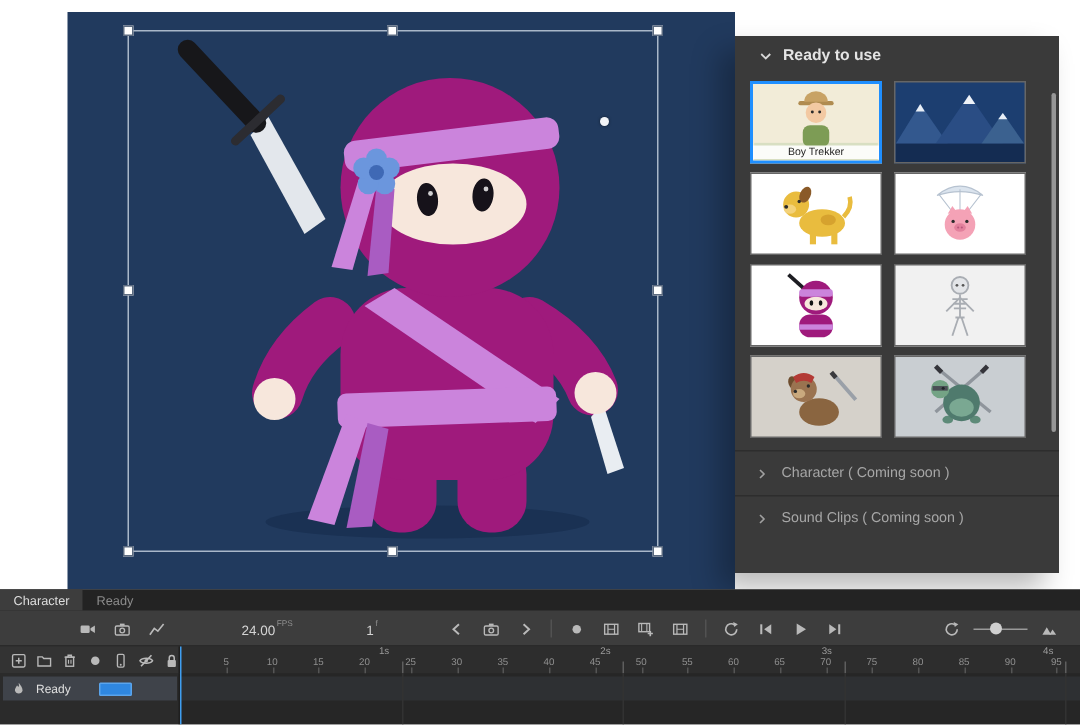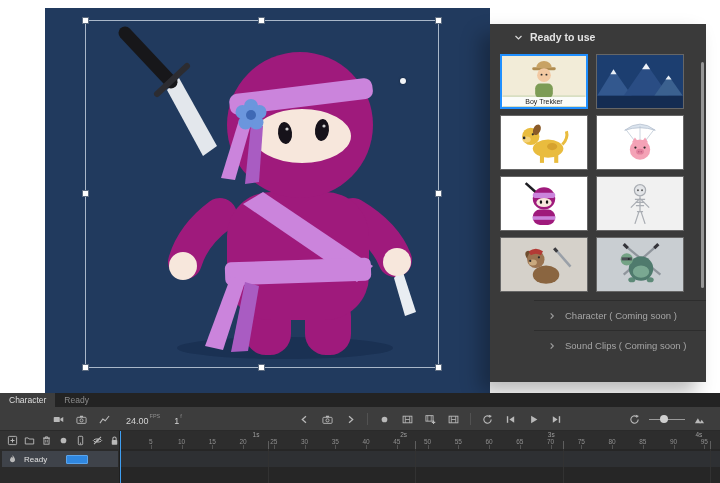--- a/index.html
+++ b/index.html
@@ -16,51 +16,51 @@
   .handle { position:absolute; width:7px; height:7px; background:#fff; border:1px solid #5c6b80; }
   .h-nw{left:-4px;top:-4px} .h-n{left:calc(50% - 4px);top:-4px} .h-ne{right:-4px;top:-4px}
   .h-w{left:-4px;top:calc(50% - 4px)} .h-e{right:-4px;top:calc(50% - 4px)}
   .h-sw{left:-4px;bottom:-4px} .h-s{left:calc(50% - 4px);bottom:-4px} .h-se{right:-4px;bottom:-4px}
   #origin-dot { position:absolute; left:355px; top:70px; width:6px; height:6px; border-radius:50%;
     background:#f2f4f8; box-shadow:0 0 2px rgba(0,0,0,.5); }
 
   
   #library { position:absolute; left:490px; top:24px; width:216px; height:358px; background:#3a3a3a;
     box-shadow:-10px 10px 18px rgba(0,0,0,.28); }
-  #library-header { height:26px; display:flex; align-items:center; gap:7px; padding-left:24px;
+  #library-header { height:26px; display:flex; align-items:center; gap:7px; padding-left:16px;
     color:#e4e4e4; font-size:10.5px; font-weight:bold; }
   #thumb-grid { display:grid; grid-template-columns:88px 88px; grid-auto-rows:55px; gap:6px 8px;
     padding:4px 0 8px 10px; }
   .cell { position:relative; border:1px solid #666; overflow:hidden; }
   .cell.selected { border:2px solid #1f8fff; }
   .cell svg { width:100%; height:100%; display:block; }
   .cell-label { position:absolute; left:0; right:0; bottom:1px; text-align:center; font-size:7px;
     color:#222; background:rgba(255,255,255,.9); padding:1px 0; }
   #library-scrollbar { position:absolute; right:2px; top:38px; width:3px; height:226px;
     background:#969696; border-radius:2px; }
   .section-row { height:30px; border-top:1px solid #2d2d2d; display:flex; align-items:center;
-    gap:9px; padding-left:14px; color:#a6a6a6; font-size:9.5px; background:#3a3a3a;margin-left:44px; }
+    gap:9px; padding-left:14px; color:#a6a6a6; font-size:9.5px; background:#3a3a3a; }
 
   
   #timeline { position:absolute; left:0; top:393px; width:720px; height:90px; background:#262626; }
   #tab-bar { position:absolute; left:0; top:0; width:720px; height:14px; background:#232323;
     display:flex; }
   .tab { font-size:8.5px; line-height:14px; padding:0 9px; color:#8c8c8c; }
   .tab.active { background:#3d3d3d; color:#dedede; }
 
   #toolbar { position:absolute; left:0; top:14px; width:720px; height:24px; background:#3d3d3d;
     border-bottom:1px solid #2a2a2a; }
   .tgroup { position:absolute; top:0; height:24px; display:flex; align-items:center; gap:10px; }
   #tg-left { left:52px; }
   #tg-fps { left:126px; gap:14px; }
   #tg-center { left:298px; }
   #tg-right { right:14px; gap:8px; }
   .icon-btn { width:13px; height:14px; display:flex; align-items:center; justify-content:center; }
   .sep { width:1px; height:12px; background:#525252; }
-  .numval { color:#d4d4d4; font-size:9px; }
+  .numval { color:#d4d4d4; font-size:9px;margin-left:35px; }
   .numunit { color:#8f8f8f; font-size:5.5px; vertical-align:super; margin-left:1px; }
   .zoom-slider { position:relative; width:36px; height:10px; }
   .zoom-slider .track { position:absolute; left:0; top:4.5px; width:36px; height:1.5px; background:#9a9a9a; }
   .zoom-slider .knob { position:absolute; left:11px; top:1px; width:8px; height:8px;
     border-radius:50%; background:#cfcfcf; }
 
   #ruler-header { position:absolute; left:0; top:38px; width:120px; height:18px; background:#333;
     display:flex; align-items:center; gap:6px; padding-left:7px; border-right:1px solid #1f1f1f; }
   #ruler { position:absolute; left:120px; top:38px; width:600px; height:18px; background:#2d2d2d; }
   .frame-label { position:absolute; top:7px; width:14px; margin-left:-7px; text-align:center;

